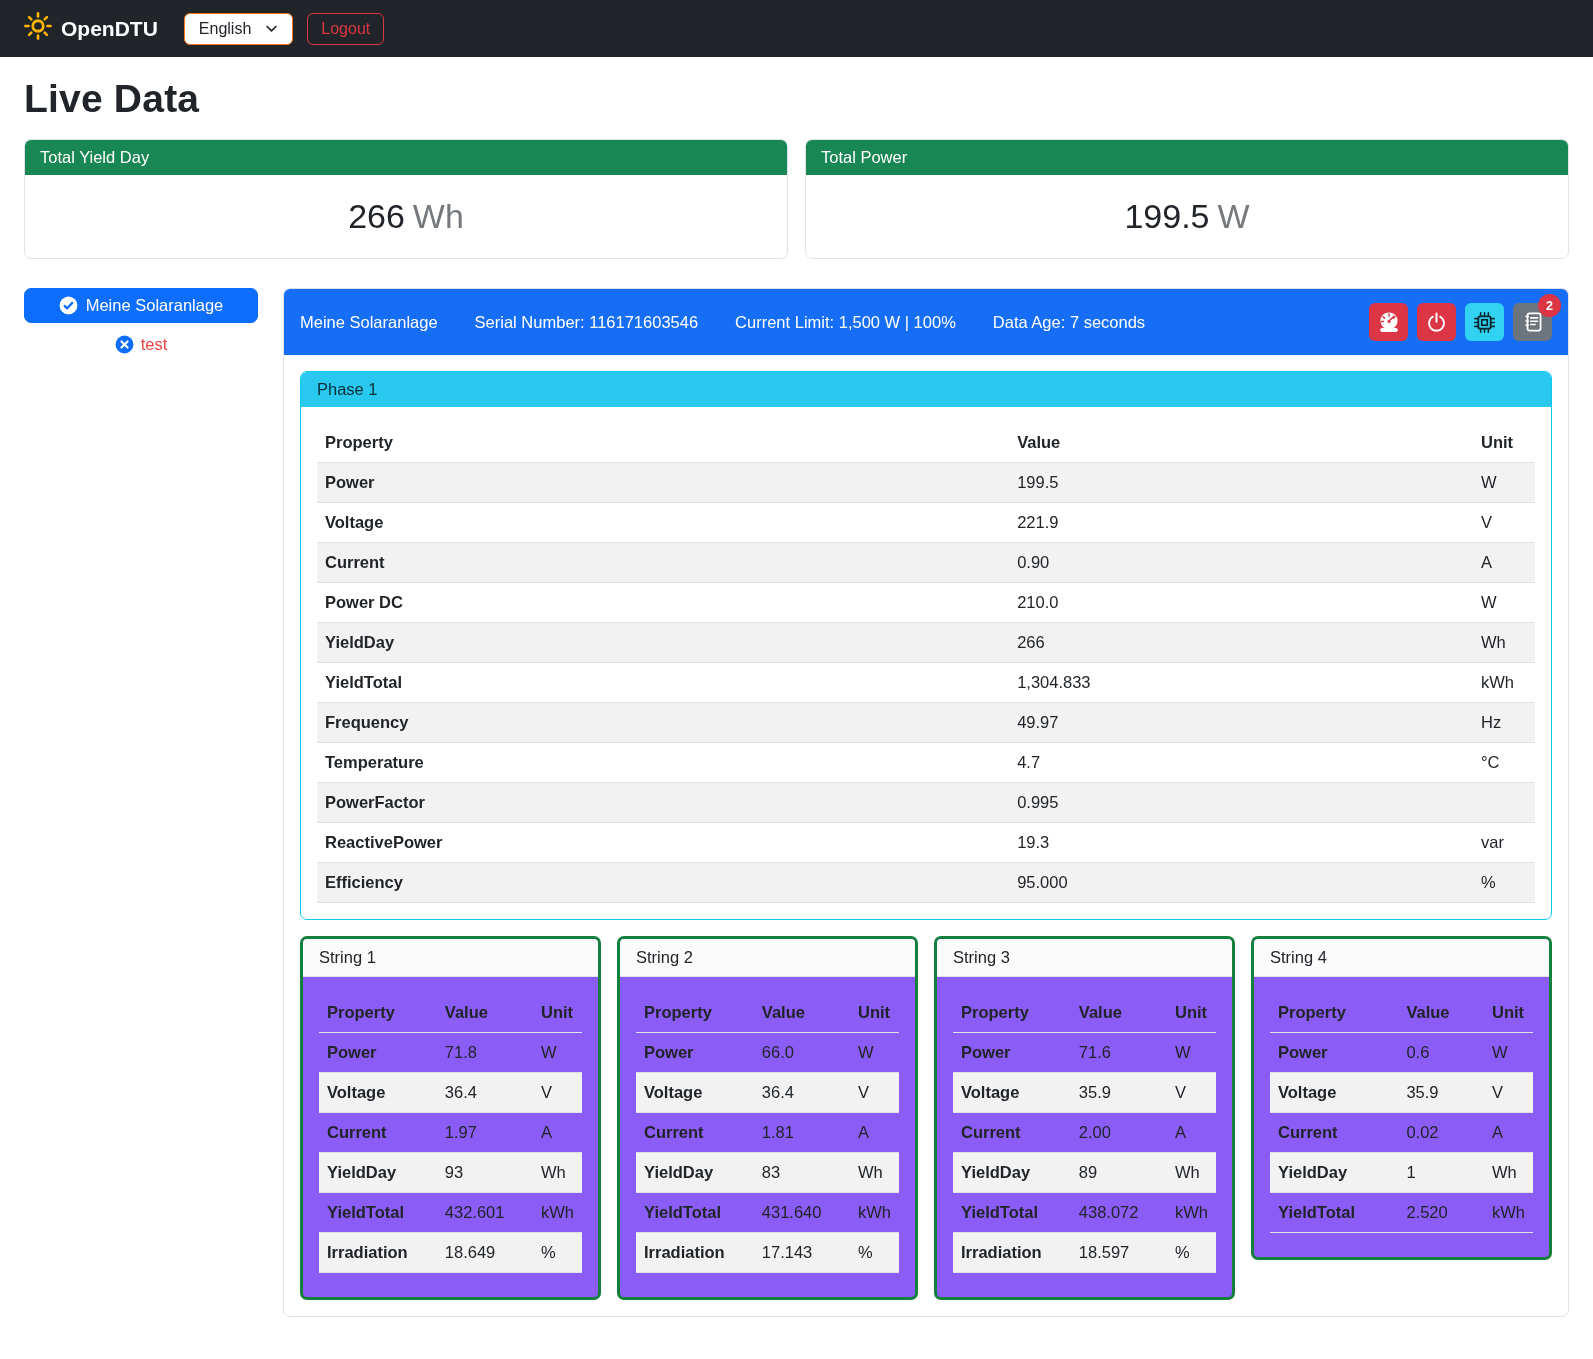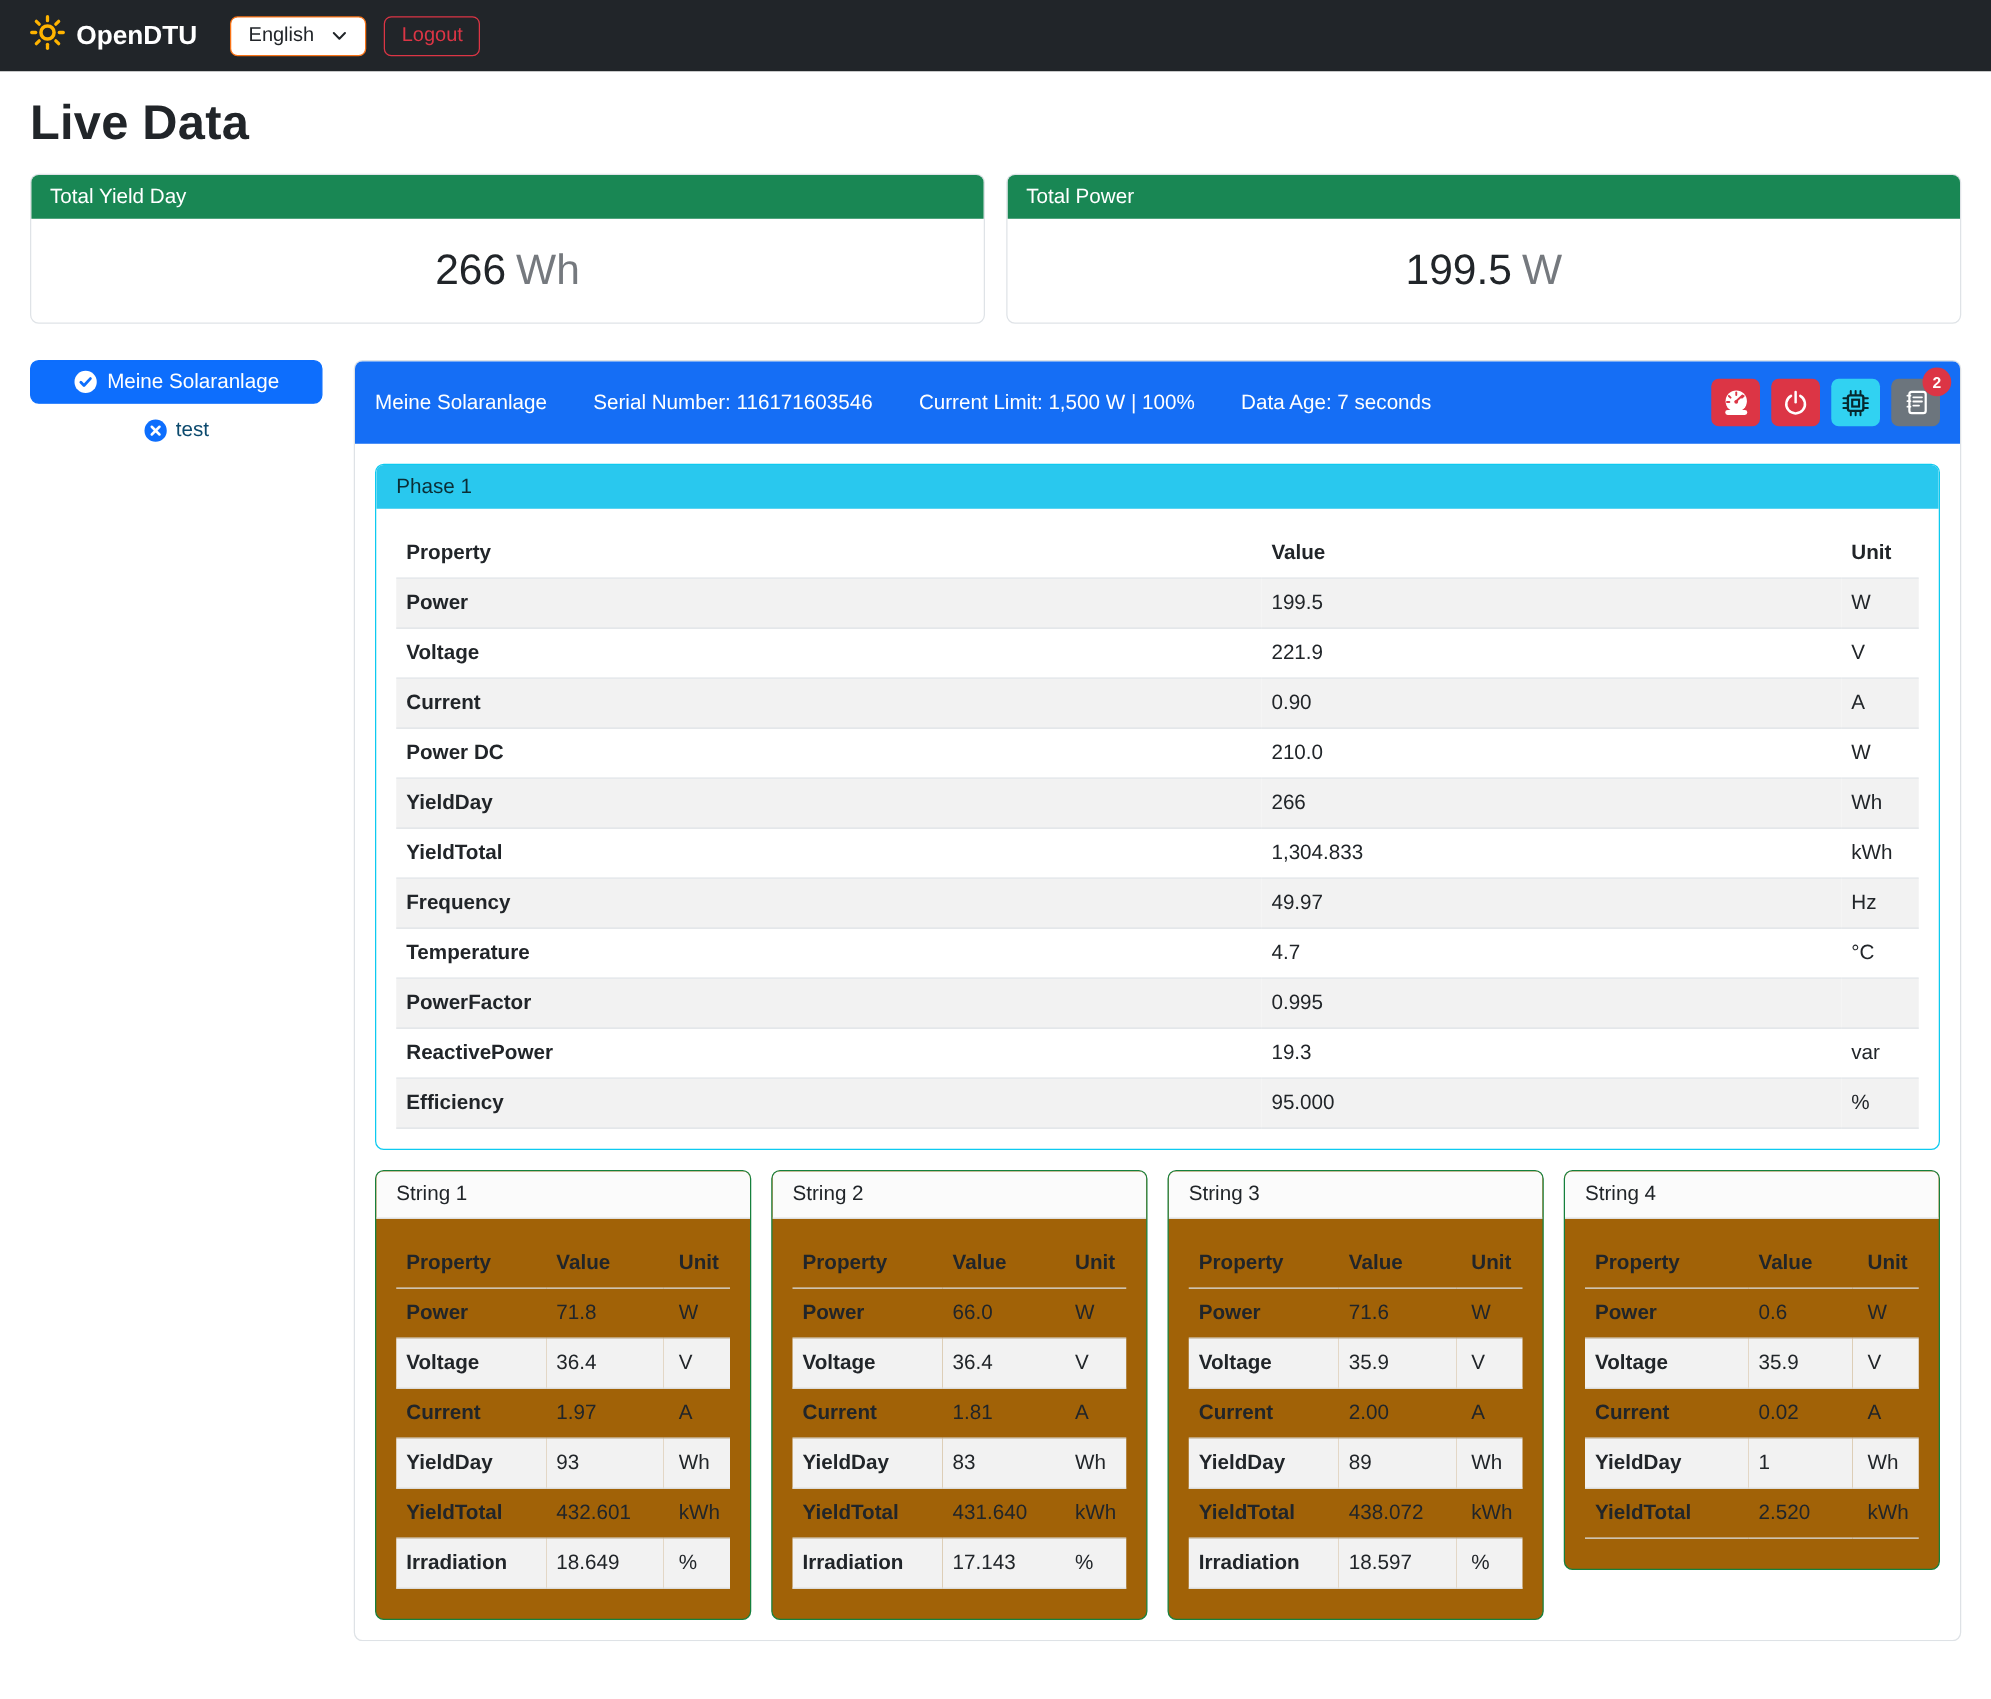--- a/index.html
+++ b/index.html
@@ -26,21 +26,21 @@
   .summary-card { flex:1; border:1px solid #dfe3e7; border-radius:7px; overflow:hidden; background:#fff; }
   .summary-card .s-header { background:#198754; color:#fff; font-size:16.5px; padding:8px 15px; }
   .summary-card .s-body { padding:22px 16px; text-align:center; }
   .s-value { font-size:34px; font-weight:500; color:#212529; }
   .s-unit { font-size:34px; font-weight:500; color:#75797e; margin-left:8px; }
 
   
   .main-row { display:flex; gap:25px; align-items:flex-start; }
   .sidebar { width:234px; flex:none; display:flex; flex-direction:column; align-items:center; gap:8px; }
   .inv-select-btn { width:100%; background:#0d6efd; border:1px solid #0d6efd; color:#fff; font-size:16.5px; border-radius:7px; padding:7px 10px; display:flex; align-items:center; justify-content:center; gap:8px; cursor:pointer; font-family:inherit; }
-  .inv-plain-btn { background:transparent; border:none; color:#0c4a6e; font-size:16.5px; padding:4px 8px; display:flex; align-items:center; gap:7px; cursor:pointer; font-family:inherit; }
+  .inv-plain-btn { background:transparent; border:none; color:#ef4444; font-size:16.5px; padding:4px 8px; display:flex; align-items:center; gap:7px; cursor:pointer; font-family:inherit; }
 
   
   .panel { flex:1; border:1px solid #dee2e6; border-radius:7px; background:#fff; overflow:hidden; }
   .panel-header { background:#156ef5; color:#fff; padding:14px 16px; display:flex; align-items:center; gap:37px; font-size:16.5px; }
   .panel-header .hdr-actions { margin-left:auto; display:flex; gap:9px; }
   .icon-btn { width:39px; height:38px; border-radius:6px; border:none; display:flex; align-items:center; justify-content:center; cursor:pointer; position:relative; }
   .icon-btn.danger { background:#dc3545; }
   .icon-btn.info { background:#31d2f2; }
   .icon-btn.secondary { background:#6c757d; }
   .badge-count { position:absolute; top:-9px; right:-9px; background:#dc3545; color:#fff; border-radius:50%; width:23px; height:23px; font-size:12.5px; font-weight:700; display:flex; align-items:center; justify-content:center; }
@@ -56,21 +56,21 @@
   table.data-table th { font-weight:700; }
   td.col-prop { font-weight:700; }
   th.col-val, td.col-val { text-align:right; }
   th.col-unit, td.col-unit { width:62px; padding-left:16px; }
   
   table.t-phase tbody tr:nth-child(odd) { background:#f2f2f2; }
   table.t-string tbody tr:nth-child(even) { background:#f2f2f2; }
 
   
   .strings-row { display:flex; gap:16px; align-items:flex-start; }
-  .string-card { flex:1; border:1px solid #15803d; border-radius:7px; background:#a16207; overflow:hidden; }
+  .string-card { flex:1; border:3px solid #15803d; border-radius:7px; background:#8b5cf6; overflow:hidden; }
   .string-card .st-header { background:#fbfbfb; border-bottom:1px solid #dee2e6; padding:9px 16px; font-size:16.5px; color:#212529; }
   .string-card .st-body { padding:16px 16px 24px 16px; }
   .string-card th.col-unit, .string-card td.col-unit { width:48px; padding-left:12px; }
 </style>
 </head>
 <body>
 
 <nav class="navbar">
   <div class="brand">
     <span>

